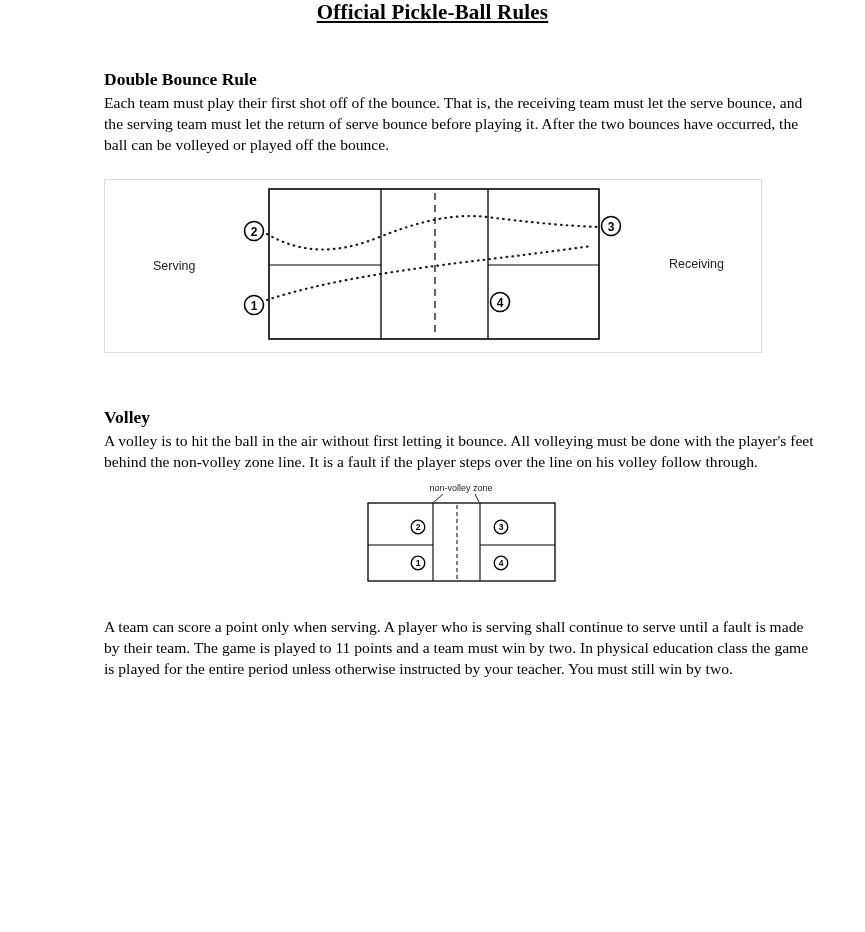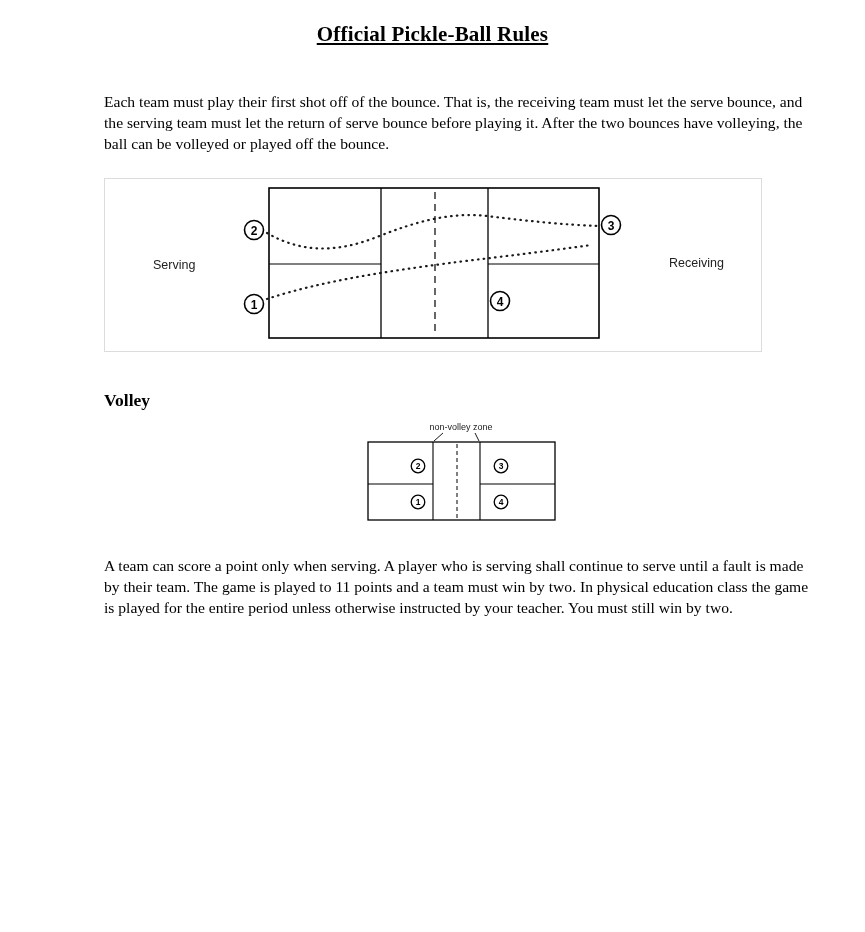--- a/index.html
+++ b/index.html
@@ -13,21 +13,21 @@
     font-family: "Liberation Serif", serif;
     color: #000;
     overflow: hidden;
     position: relative;
   }
   .page-title {
     text-align: center;
     font-size: 21px;
     font-weight: bold;
     text-decoration: underline;
-    margin: 22px 0 0 0;
+    margin: 0 0 0 0;
     letter-spacing: 0.2px;
   }
   .content {
     margin-left: 104px;
     width: 716px;
   }
   .sec-heading {
     font-size: 17.5px;
     font-weight: bold;
     margin: 0 0 2px 0;
@@ -38,21 +38,21 @@
     margin: 0;
   }
   .section-1 { margin-top: 44px; }
   .figure1 {
     position: relative;
     width: 656px;
     height: 172px;
     margin-top: 24px;
     border: 1px solid #dcdcdc;
   }
-  .section-2 { margin-top: 38px; }
+  .section-2 { margin-top: 54px; }
   .figure2 {
     position: relative;
     width: 240px;
     height: 110px;
     margin-top: 6px;
     margin-left: 236px;
     text-decoration: underline;
   }
   .section-3 { margin-top: 28px; }
   svg text { user-select: none; }
@@ -82,21 +82,22 @@
   }
 </style>
 </head>
 <body>
 
 <h1 class="page-title">Official Pickle-Ball Rules</h1>
 
 <div class="content">
 
   <div class="section-1">
-    <p class="sec-body">Each team must play their first shot off of the bounce.  That is, the receiving team must let the serve bounce, and the serving team must let the return of serve bounce before playing it.  After the two bounces have volleying, the ball can be volleyed or played off the bounce.</p>
+    <h2 class="sec-heading">Double Bounce Rule</h2>
+    <p class="sec-body">Each team must play their first shot off of the bounce.  That is, the receiving team must let the serve bounce, and the serving team must let the return of serve bounce before playing it.  After the two bounces have occurred, the ball can be volleyed or played off the bounce.</p>
   </div>
 
   <div class="figure1">
     <svg width="656" height="170" viewBox="0 0 656 170">
 
       <rect class="court-line" x="164" y="9" width="330" height="150" stroke-width="1.6"></rect>
 
       <line class="court-line" x1="276" y1="9" x2="276" y2="159" stroke-width="1.3"></line>
       <line class="court-line" x1="383" y1="9" x2="383" y2="159" stroke-width="1.3"></line>
 
@@ -120,20 +121,21 @@
       <circle class="court-line" cx="395" cy="122" r="9.5" fill="#fff" stroke-width="1.6"></circle>
       <text class="pos-num" x="395" y="126.5" font-size="12">4</text>
 
       <text class="side-label" x="48" y="90">Serving</text>
       <text class="side-label" x="564" y="88">Receiving</text>
     </svg>
   </div>
 
   <div class="section-2">
     <h2 class="sec-heading">Volley</h2>
+    <p class="sec-body">A volley is to hit the ball in the air without first letting it bounce.  All volleying must be done with the player's feet behind the non-volley zone line.  It is a fault if the player steps over the line on his volley follow through.</p>
   </div>
 
   <div class="figure2">
     <svg width="240" height="110" viewBox="0 0 240 110">
 
       <text class="zone-label" x="121" y="13">non-volley zone</text>
       <line class="court-line" x1="103" y1="16" x2="94" y2="24" stroke-width="0.9"></line>
       <line class="court-line" x1="135" y1="16" x2="139" y2="24" stroke-width="0.9"></line>
 
       <rect class="court-line" x="28" y="25" width="187" height="78" stroke-width="1.3"></rect>

